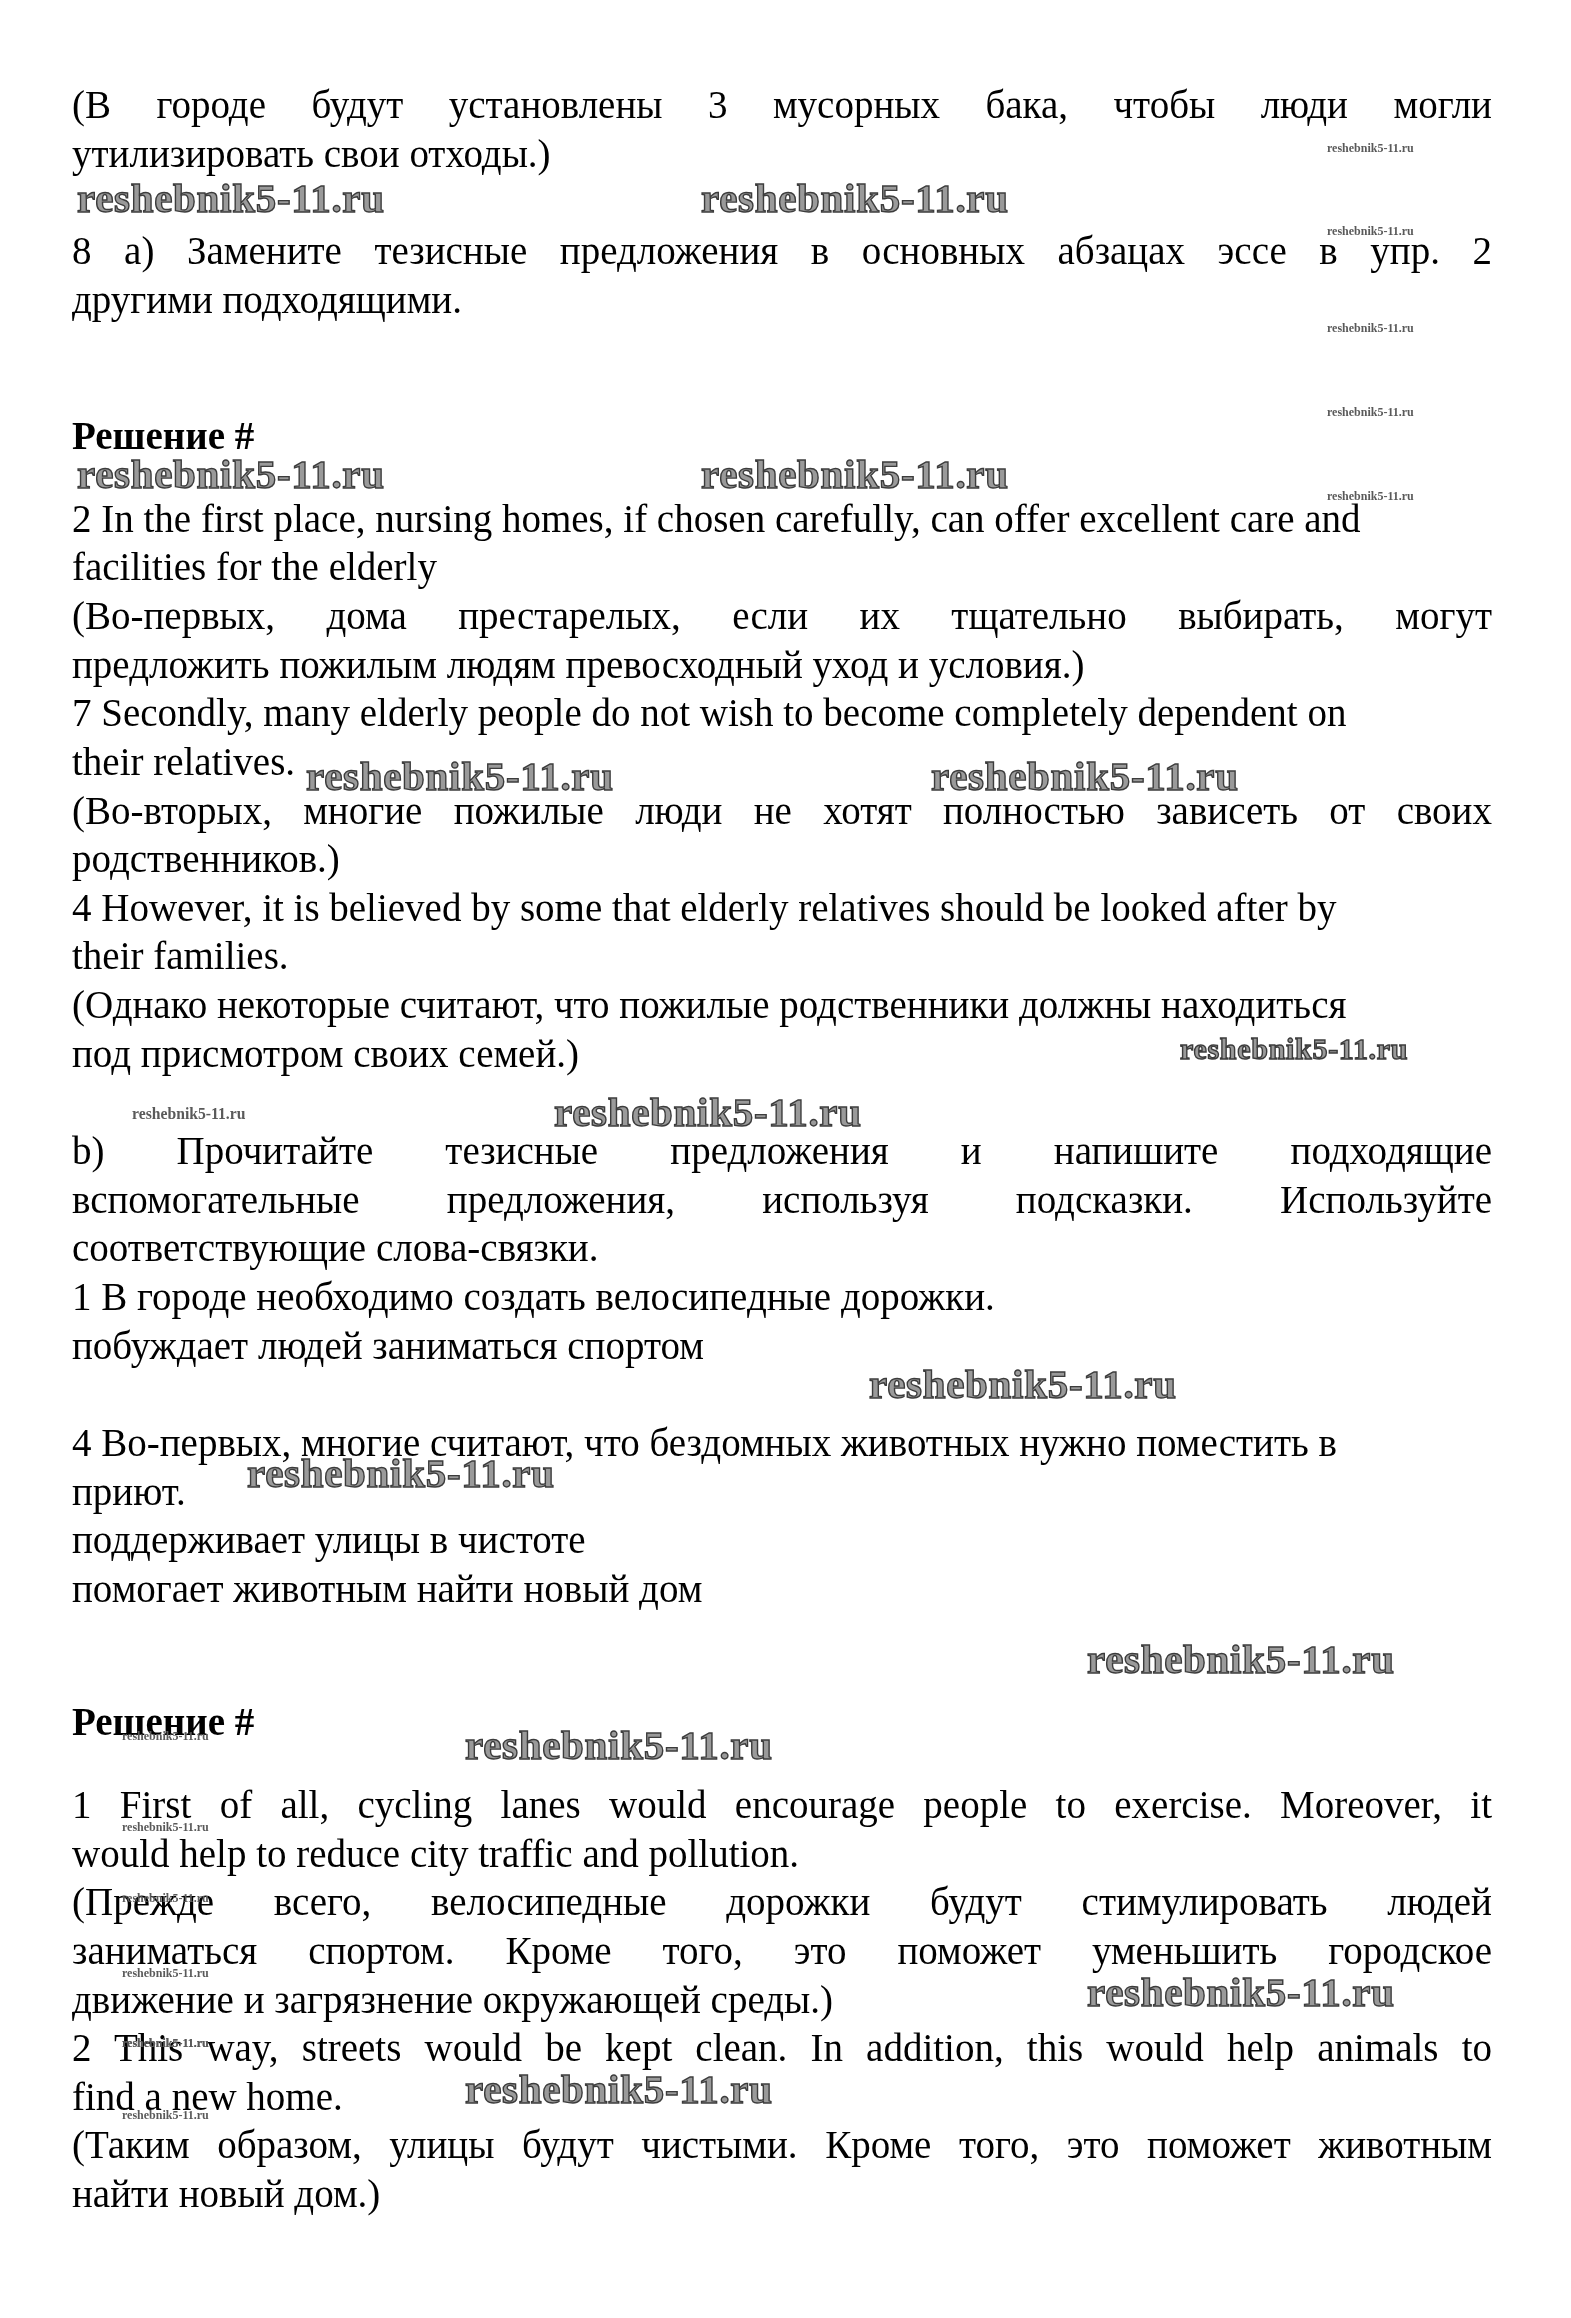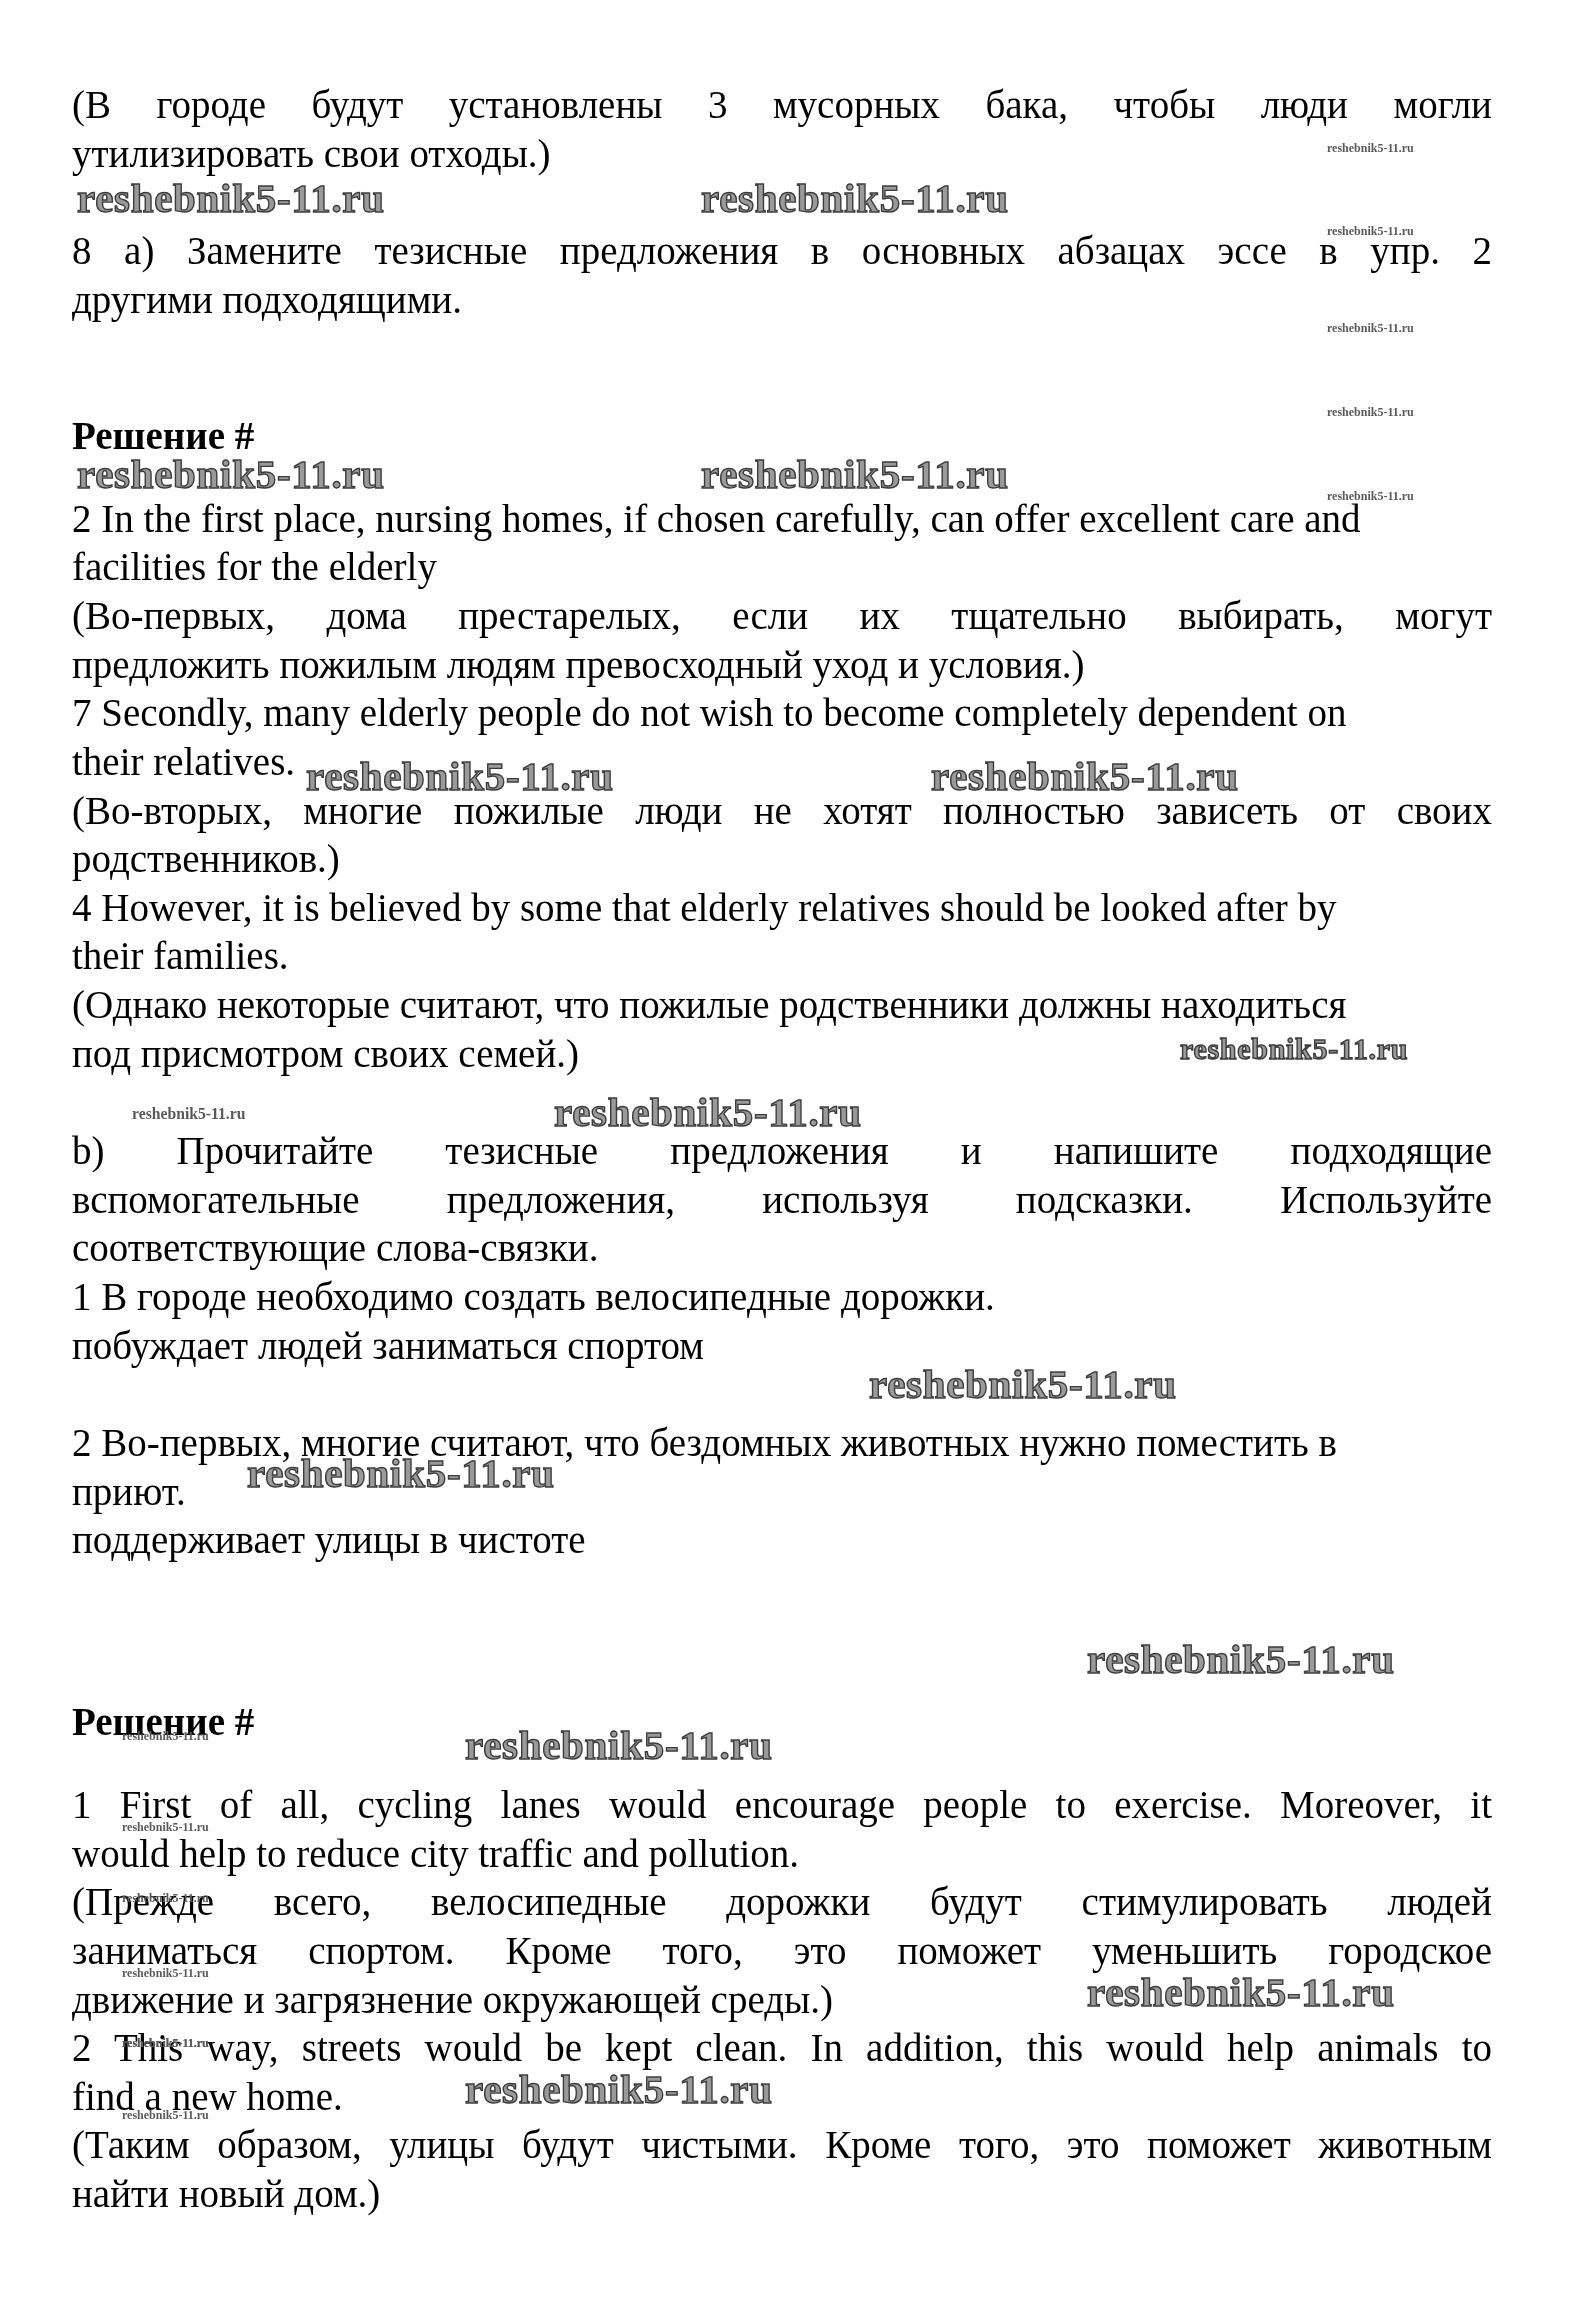--- a/index.html
+++ b/index.html
@@ -79,23 +79,24 @@
   <div class="line" style="top:883px">4 However, it is believed by some that elderly relatives should be looked after by</div>
   <div class="line" style="top:931px">their families.</div>
   <div class="line" style="top:980px">(Однако некоторые считают, что пожилые родственники должны находиться</div>
   <div class="line" style="top:1029px">под присмотром своих семей.)</div>
 
   <div class="line justify" style="top:1126px">b) Прочитайте тезисные предложения и напишите подходящие</div>
   <div class="line justify" style="top:1175px">вспомогательные предложения, используя подсказки. Используйте</div>
   <div class="line" style="top:1223px">соответствующие слова-связки.</div>
   <div class="line" style="top:1272px">1 В городе необходимо создать велосипедные дорожки.</div>
   <div class="line" style="top:1321px">побуждает людей заниматься спортом</div>
-  <div class="line" style="top:1418px">2 Во-первых, многие считают, что бездомных животных нужно поместить в</div>
+  <div class="line" style="top:1418px">4 Во-первых, многие считают, что бездомных животных нужно поместить в</div>
   <div class="line" style="top:1467px">приют.</div>
   <div class="line" style="top:1515px">поддерживает улицы в чистоте</div>
+  <div class="line" style="top:1564px">помогает животным найти новый дом</div>
 
   <div class="line heading" style="top:1697px">Решение #</div>
 
   <div class="line justify" style="top:1780px">1 First of all, cycling lanes would encourage people to exercise. Moreover, it</div>
   <div class="line justify" style="top:1877px">(Прежде всего, велосипедные дорожки будут стимулировать людей</div>
   <div class="line" style="top:1829px">would help to reduce city traffic and pollution.</div>
   <div class="line justify" style="top:1926px">заниматься спортом. Кроме того, это поможет уменьшить городское</div>
   <div class="line" style="top:1975px">движение и загрязнение окружающей среды.)</div>
   <div class="line justify" style="top:2023px">2 This way, streets would be kept clean. In addition, this would help animals to</div>
   <div class="line" style="top:2072px">find a new home.</div>

